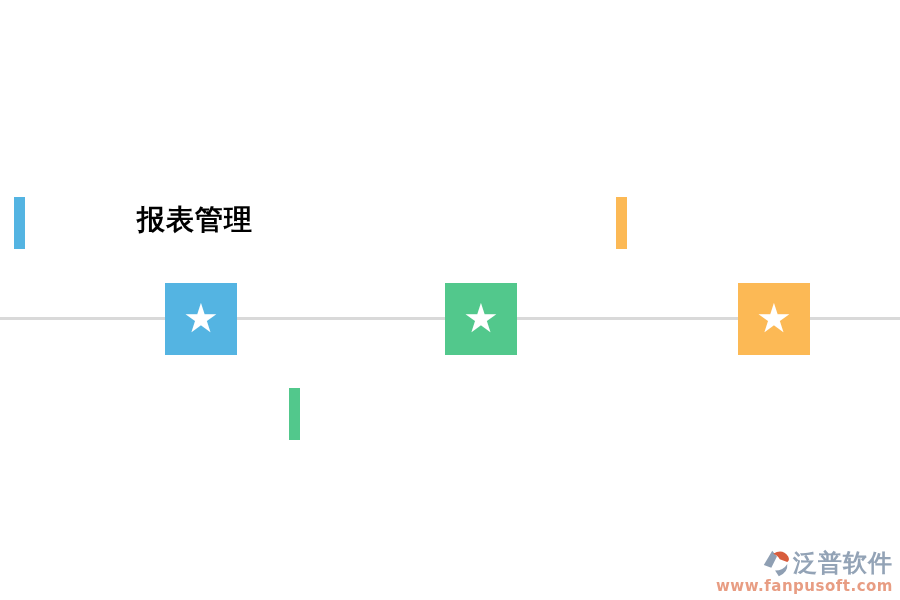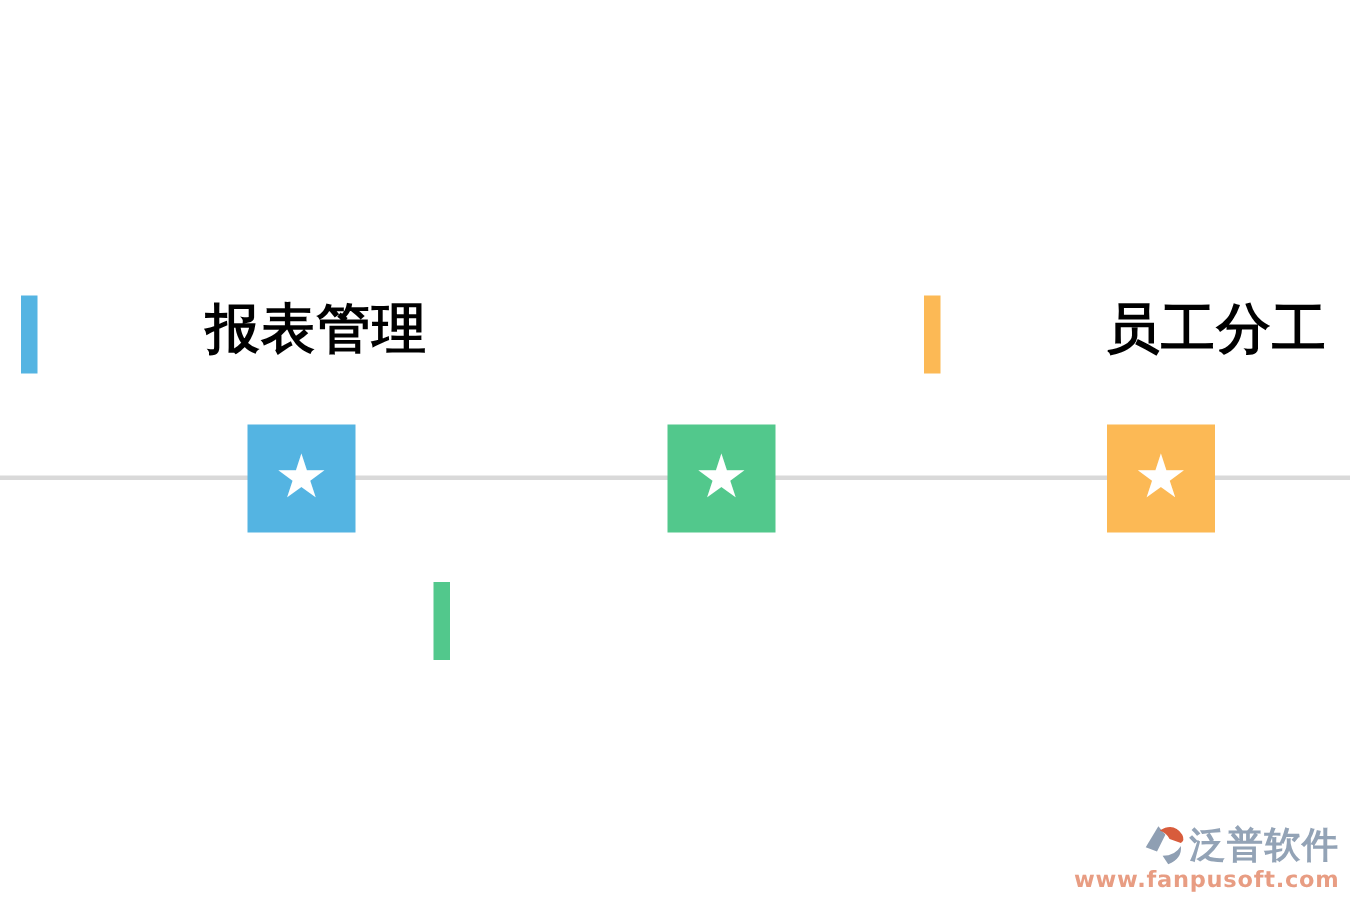--- a/index.html
+++ b/index.html
@@ -45,21 +45,21 @@
     position: absolute;
     width: 11px;
     height: 52px;
   }
   .bar-0 { left: 14px;  top: 197px; }
   .bar-2 { left: 616px; top: 197px; }
   .bar-1 { left: 289px; top: 388px; }
 
   .node-label {
     position: absolute;
-    font-size: 36px;
+    font-size: 28px;
     line-height: 38px;
     font-weight: bold;
     color: #000000;
     letter-spacing: 1px;
     white-space: nowrap;
   }
   .lbl-0 { left: 137px; top: 201px; }
   .lbl-2 { left: 737px; top: 201px; }
   .lbl-1 { left: 408px; top: 394px; }
 
@@ -106,21 +106,20 @@
   </div>
   <div class="node-square sq-2" style="background-color: rgb(252, 185, 85);">
     <span class="star">★</span>
   </div>
 
   <div class="accent-bar bar-0" style="background-color: rgb(84, 180, 226);"></div>
   <div class="accent-bar bar-1" style="background-color: rgb(82, 200, 140);"></div>
   <div class="accent-bar bar-2" style="background-color: rgb(252, 185, 85);"></div>
 
   <div class="node-label lbl-0">报表管理</div>
-  <div class="node-label lbl-2">员工分工</div>
 
   <div class="watermark">
     <div class="wm-row">
       <svg class="wm-logo" width="30" height="32" viewBox="0 0 32 32">
         <path d="M3 18 L12 3 L17 9 L11 21 Z" fill="#8f9fb3"></path>
         <path d="M13 6 Q23 0 29 9 Q31 13 28 15 L20 12 Q18 8 13 6 Z" fill="#d85c3c"></path>
         <path d="M28 17 Q29 26 19 30 L15 24 Q24 24 28 17 Z" fill="#8f9fb3"></path>
       </svg>
       <span class="wm-brand">泛普软件</span>
     </div>

